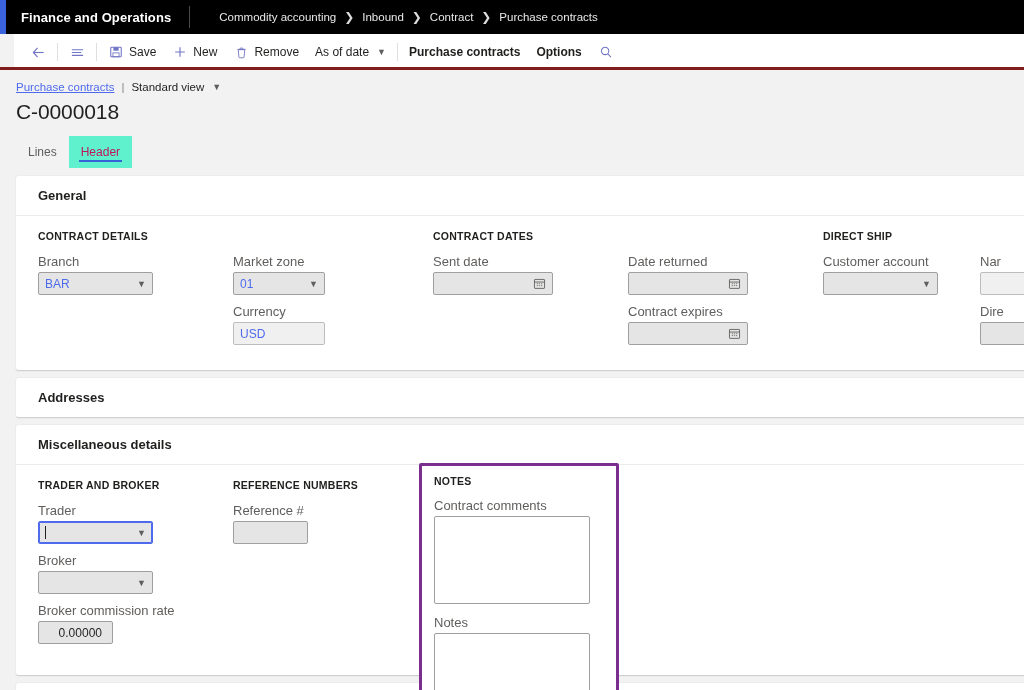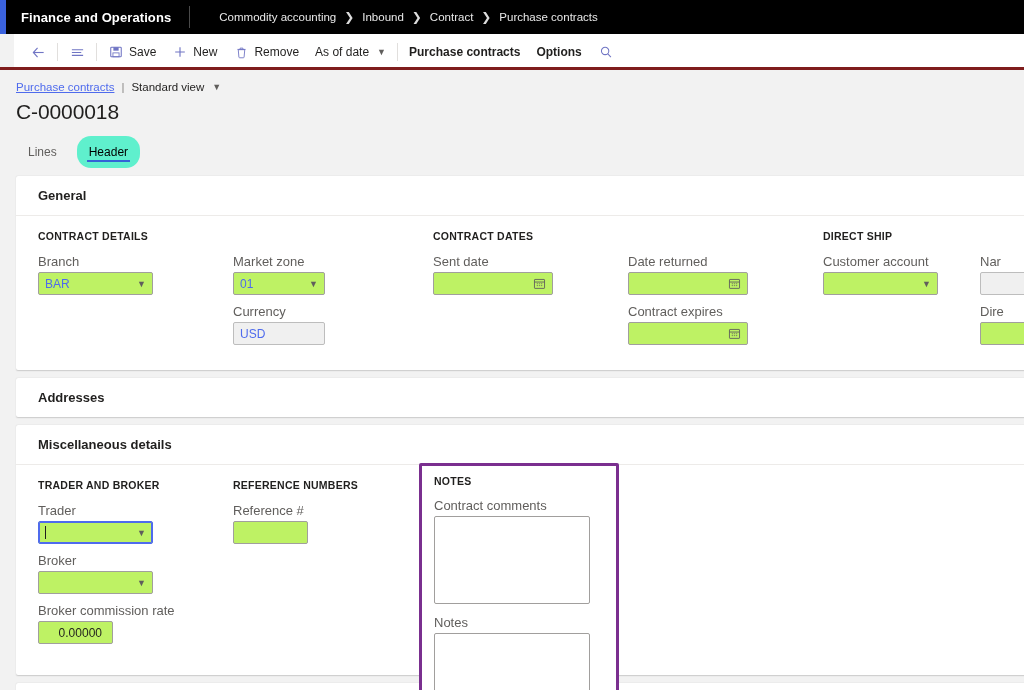--- a/index.html
+++ b/index.html
@@ -153,36 +153,34 @@
     letter-spacing: -0.1px;
   }
 
   
   .tabstrip {
     display: flex;
     align-items: stretch;
     margin-top: 12px;
     padding-left: 16px;
     height: 32px;
-    gap: 8px;
   }
   .tab {
     display: flex;
     align-items: center;
     justify-content: center;
     padding: 0 12px;
     font-size: 12px;
     color: #605e5c;
     cursor: pointer;
     position: relative;
   }
   .tab.selected {
     background: #5ff0cd;
-    color: #000000;
-    border-radius: 14px;
+    color: #be185d;
   }
   .tab.selected::after {
     content: "";
     position: absolute;
     left: 10px; right: 10px;
     bottom: 6px;
     height: 2px;
     background: #3464d6;
   }
 
@@ -222,21 +220,21 @@
   .field { margin-bottom: 9px; }
   .field-label {
     font-size: 13px;
     color: #605e5c;
     margin-bottom: 3px;
     white-space: nowrap;
   }
   .ctl {
     height: 23px;
     border: 1px solid #a19f9d;
-    background: #bef264;
+    background: #e5e5e5;
     border-radius: 2px;
     display: flex;
     align-items: center;
     font-size: 12px;
     color: #4f6bed;
     padding: 0 6px;
     position: relative;
   }
   .ctl.w95  { width: 92px; }
   .ctl.w115 { width: 115px; }

